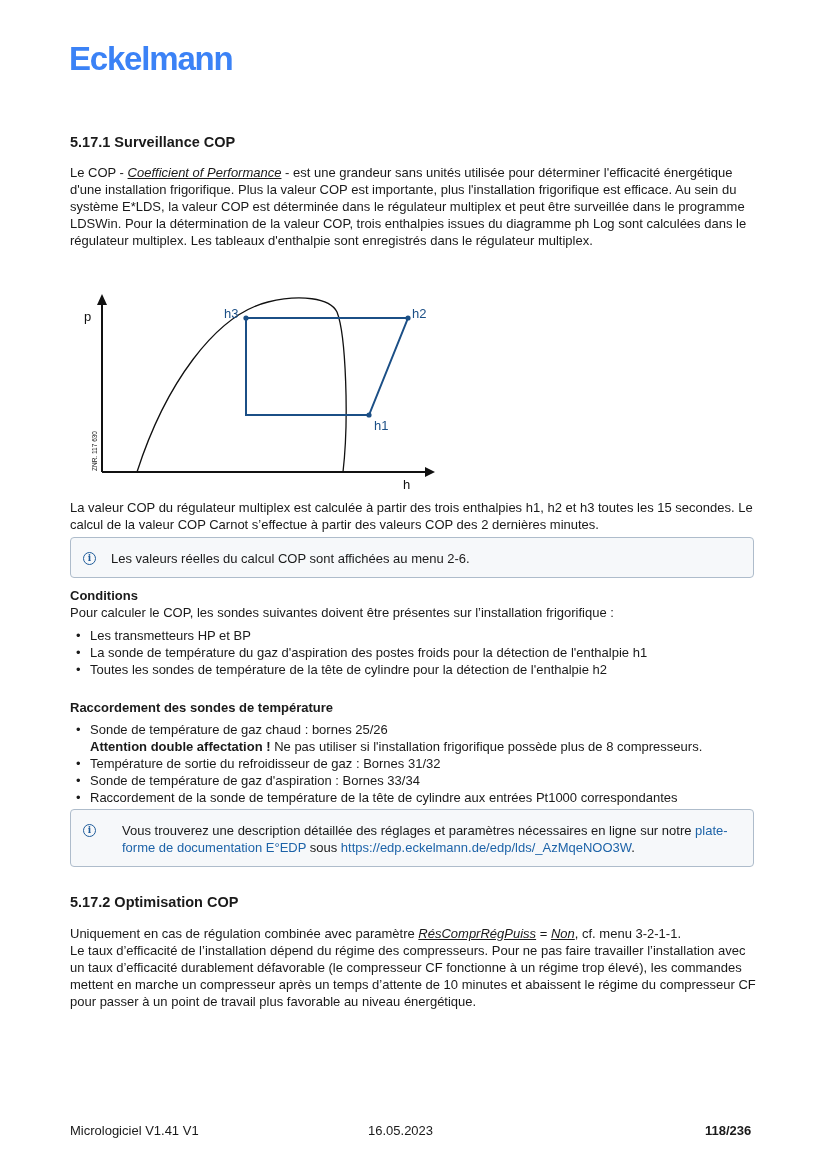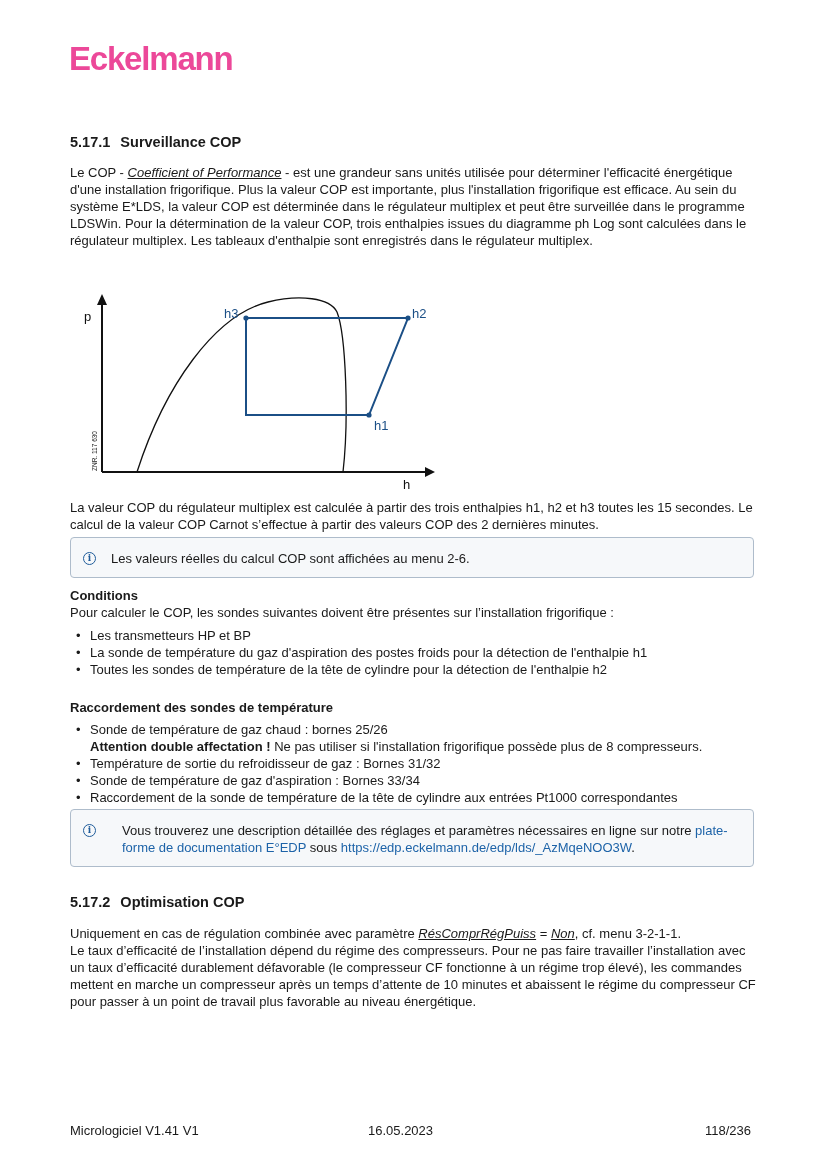--- a/index.html
+++ b/index.html
@@ -2,25 +2,25 @@
 <html><head>
 <meta charset="utf-8">
 <style>
   html, body { margin: 0; padding: 0; background: #ffffff; }
   body {
     width: 827px; height: 1169px; position: relative; overflow: hidden;
     font-family: "Liberation Sans", sans-serif; color: #1a1a1a;
   }
   .abs { position: absolute; }
   .logo {
-    left: 69px; top: 40px; font-size: 33px; font-weight: bold; color: #ec4899;
+    left: 69px; top: 40px; font-size: 33px; font-weight: bold; color: #3b82f6;
     letter-spacing: -1.2px; font-family: "Liberation Sans", sans-serif;
   }
   .h2 { font-size: 14.5px; font-weight: bold; color: #1a1a1a; }
-  .h2 .num { margin-right: 6px; }
+  .h2 .num { }
   .para { font-size: 13px; line-height: 17px; width: 690px; }
   .para i { font-style: italic; text-decoration: underline; }
   .note {
     left: 70px; width: 684px; border: 1px solid #aebccb; border-radius: 4px;
     background: #f6f8fa; box-sizing: border-box;
   }
   .note .icon {
     position: absolute; left: 12px; width: 13px; height: 13px; border: 1.4px solid #1f5c9a;
     border-radius: 50%; box-sizing: border-box; color: #1f5c9a; font-size: 9px; font-weight: bold;
     text-align: center; line-height: 10px; font-family: "DejaVu Serif", serif;
@@ -112,13 +112,13 @@
   <span>Optimisation COP</span>
 </div>
 
 <div class="abs para" style="left:70px; top:925px;">
   <span>Uniquement en cas de régulation combinée avec paramètre </span><i>RésComprRégPuiss</i><span> = </span><i>Non</i><span>, cf. menu 3-2-1-1.</span><br>
   <span>Le taux d’efficacité de l’installation dépend du régime des compresseurs. Pour ne pas faire travailler l’installation avec un taux d’efficacité durablement défavorable (le compresseur CF fonctionne à un régime trop élevé), les commandes mettent en marche un compresseur après un temps d’attente de 10 minutes et abaissent le régime du compresseur CF pour passer à un point de travail plus favorable au niveau énergétique.</span>
 </div>
 
 <div class="abs footer" style="left:70px;">Micrologiciel V1.41 V1</div>
 <div class="abs footer" style="left:368px;">16.05.2023</div>
-<div class="abs footer" style="left:705px;">118/236</div>
+<div class="abs footer" style="left:705px;font-weight:bold;">118/236</div>
 
 </body></html>

